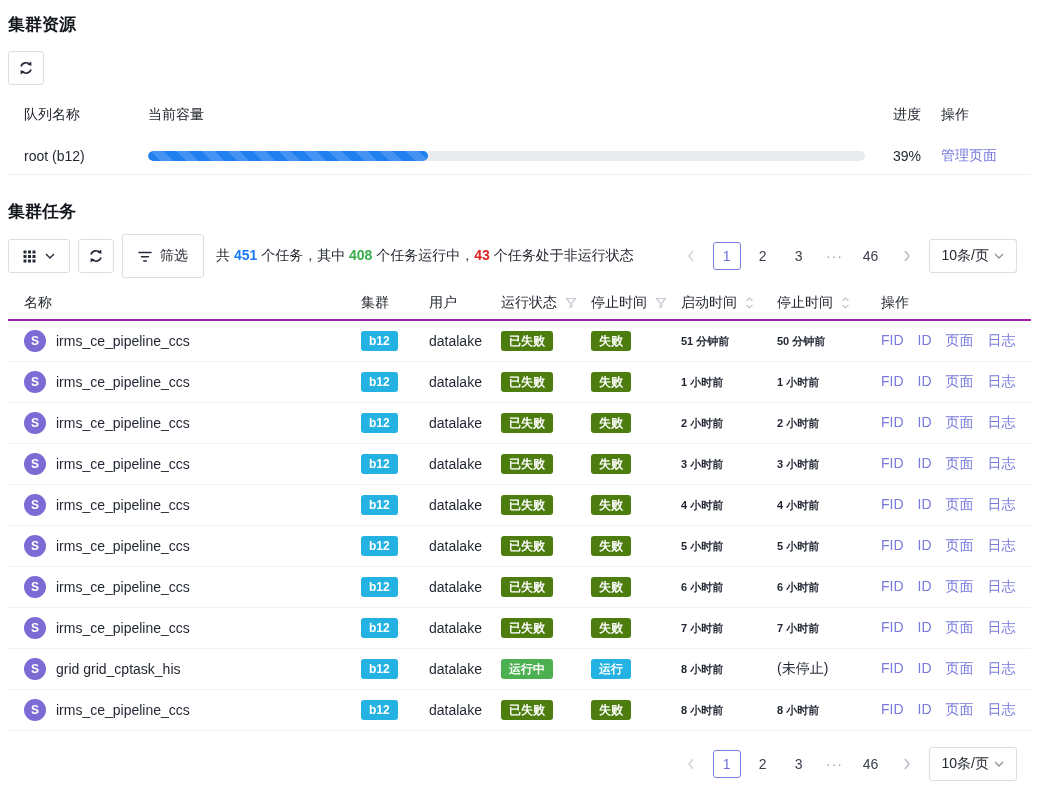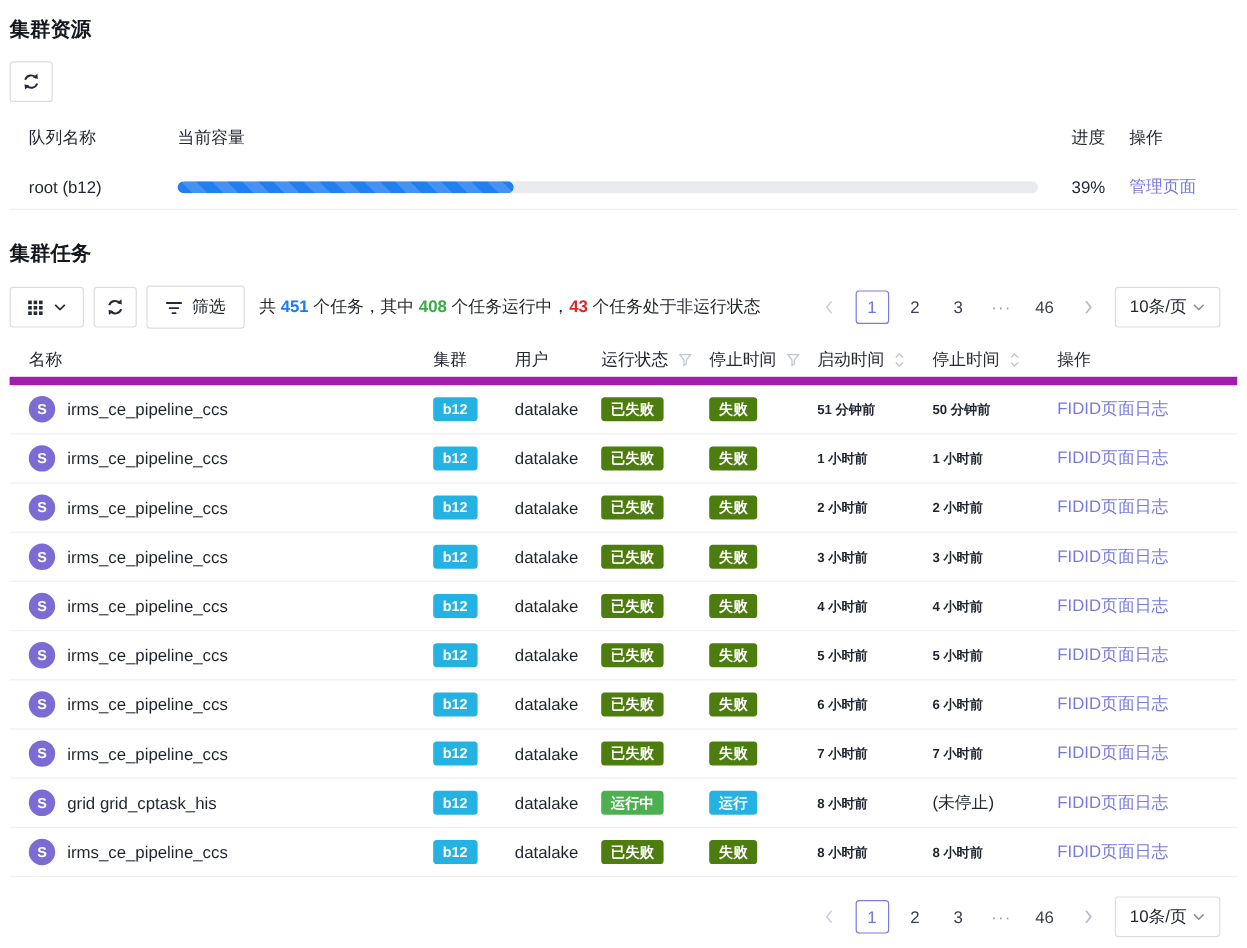--- a/index.html
+++ b/index.html
@@ -67,21 +67,21 @@
     height: 34px;
   }
   .toolbar .icon-btn { margin-right: 8px; }
   .grid-btn {
     width: 62px; height: 34px;
     border: 1px solid #dcdde2; border-radius: 3px; background:#fff;
     display: inline-flex; align-items: center; justify-content: center;
     gap: 9px; margin-right: 8px; cursor: pointer;
   }
   .filter-btn {
-    height: 36px;
+    height: 44px;
     border: 1px solid #dcdde2; border-radius: 3px; background: #fff;
     display: inline-flex; align-items: center; gap: 8px;
     padding: 0 15px; font-size: 14px; color: #23272f; cursor: pointer;
   }
   .summary { margin-left: 12px; color: #23272f; }
   .summary b { font-weight: 700; }
   .num-total { color: #1a7af8; text-align: center; }
   .num-running { color: #36ad47; }
   .num-failed { color: #e02424; }
 
@@ -112,21 +112,21 @@
 
   
   .task-grid {
     display: grid;
     grid-template-columns: 345px 68px 72px 90px 90px 96px 104px 1fr;
     align-items: center;
   }
   .task-header {
     height: 35px;
     margin-top: 13px;
-    border-bottom: 7px solid #a21caf;
+    border-bottom: 2px solid #a21caf;
     color: #23272f;
   }
   .task-header > div { padding-left: 8px; display: flex; align-items: center; gap: 8px; }
   .task-header > .th-name { padding-left: 16px; }
   .task-row {
     height: 41px;
     border-bottom: 1px solid #eff1f4;
   }
   .task-row > div { padding-left: 8px; }
   .name-cell { display: flex; align-items: center; gap: 10px; padding-left: 16px !important; }
@@ -144,21 +144,21 @@
     color: #fff;
     font-size: 12px;
     font-weight: 700;
     line-height: 14px;
   }
   .badge.info { background: #24b2e3; }
   .badge.error { background: #4d7c0f; }
   .badge.success { background: #4caf50; }
   .time-cell { font-weight: 700; font-size: 11px; color: #1f2430; }
   .time-cell.muted { font-weight: 400; font-size: 14px; }
-  .ops-cell { display: flex; }
+  .ops-cell { display: flex; gap: 14px; }
 
   svg { display: block; }
 </style>
 </head>
 <body>
 
 <div class="page">
 
   
   <div class="section-title">集群资源</div>

